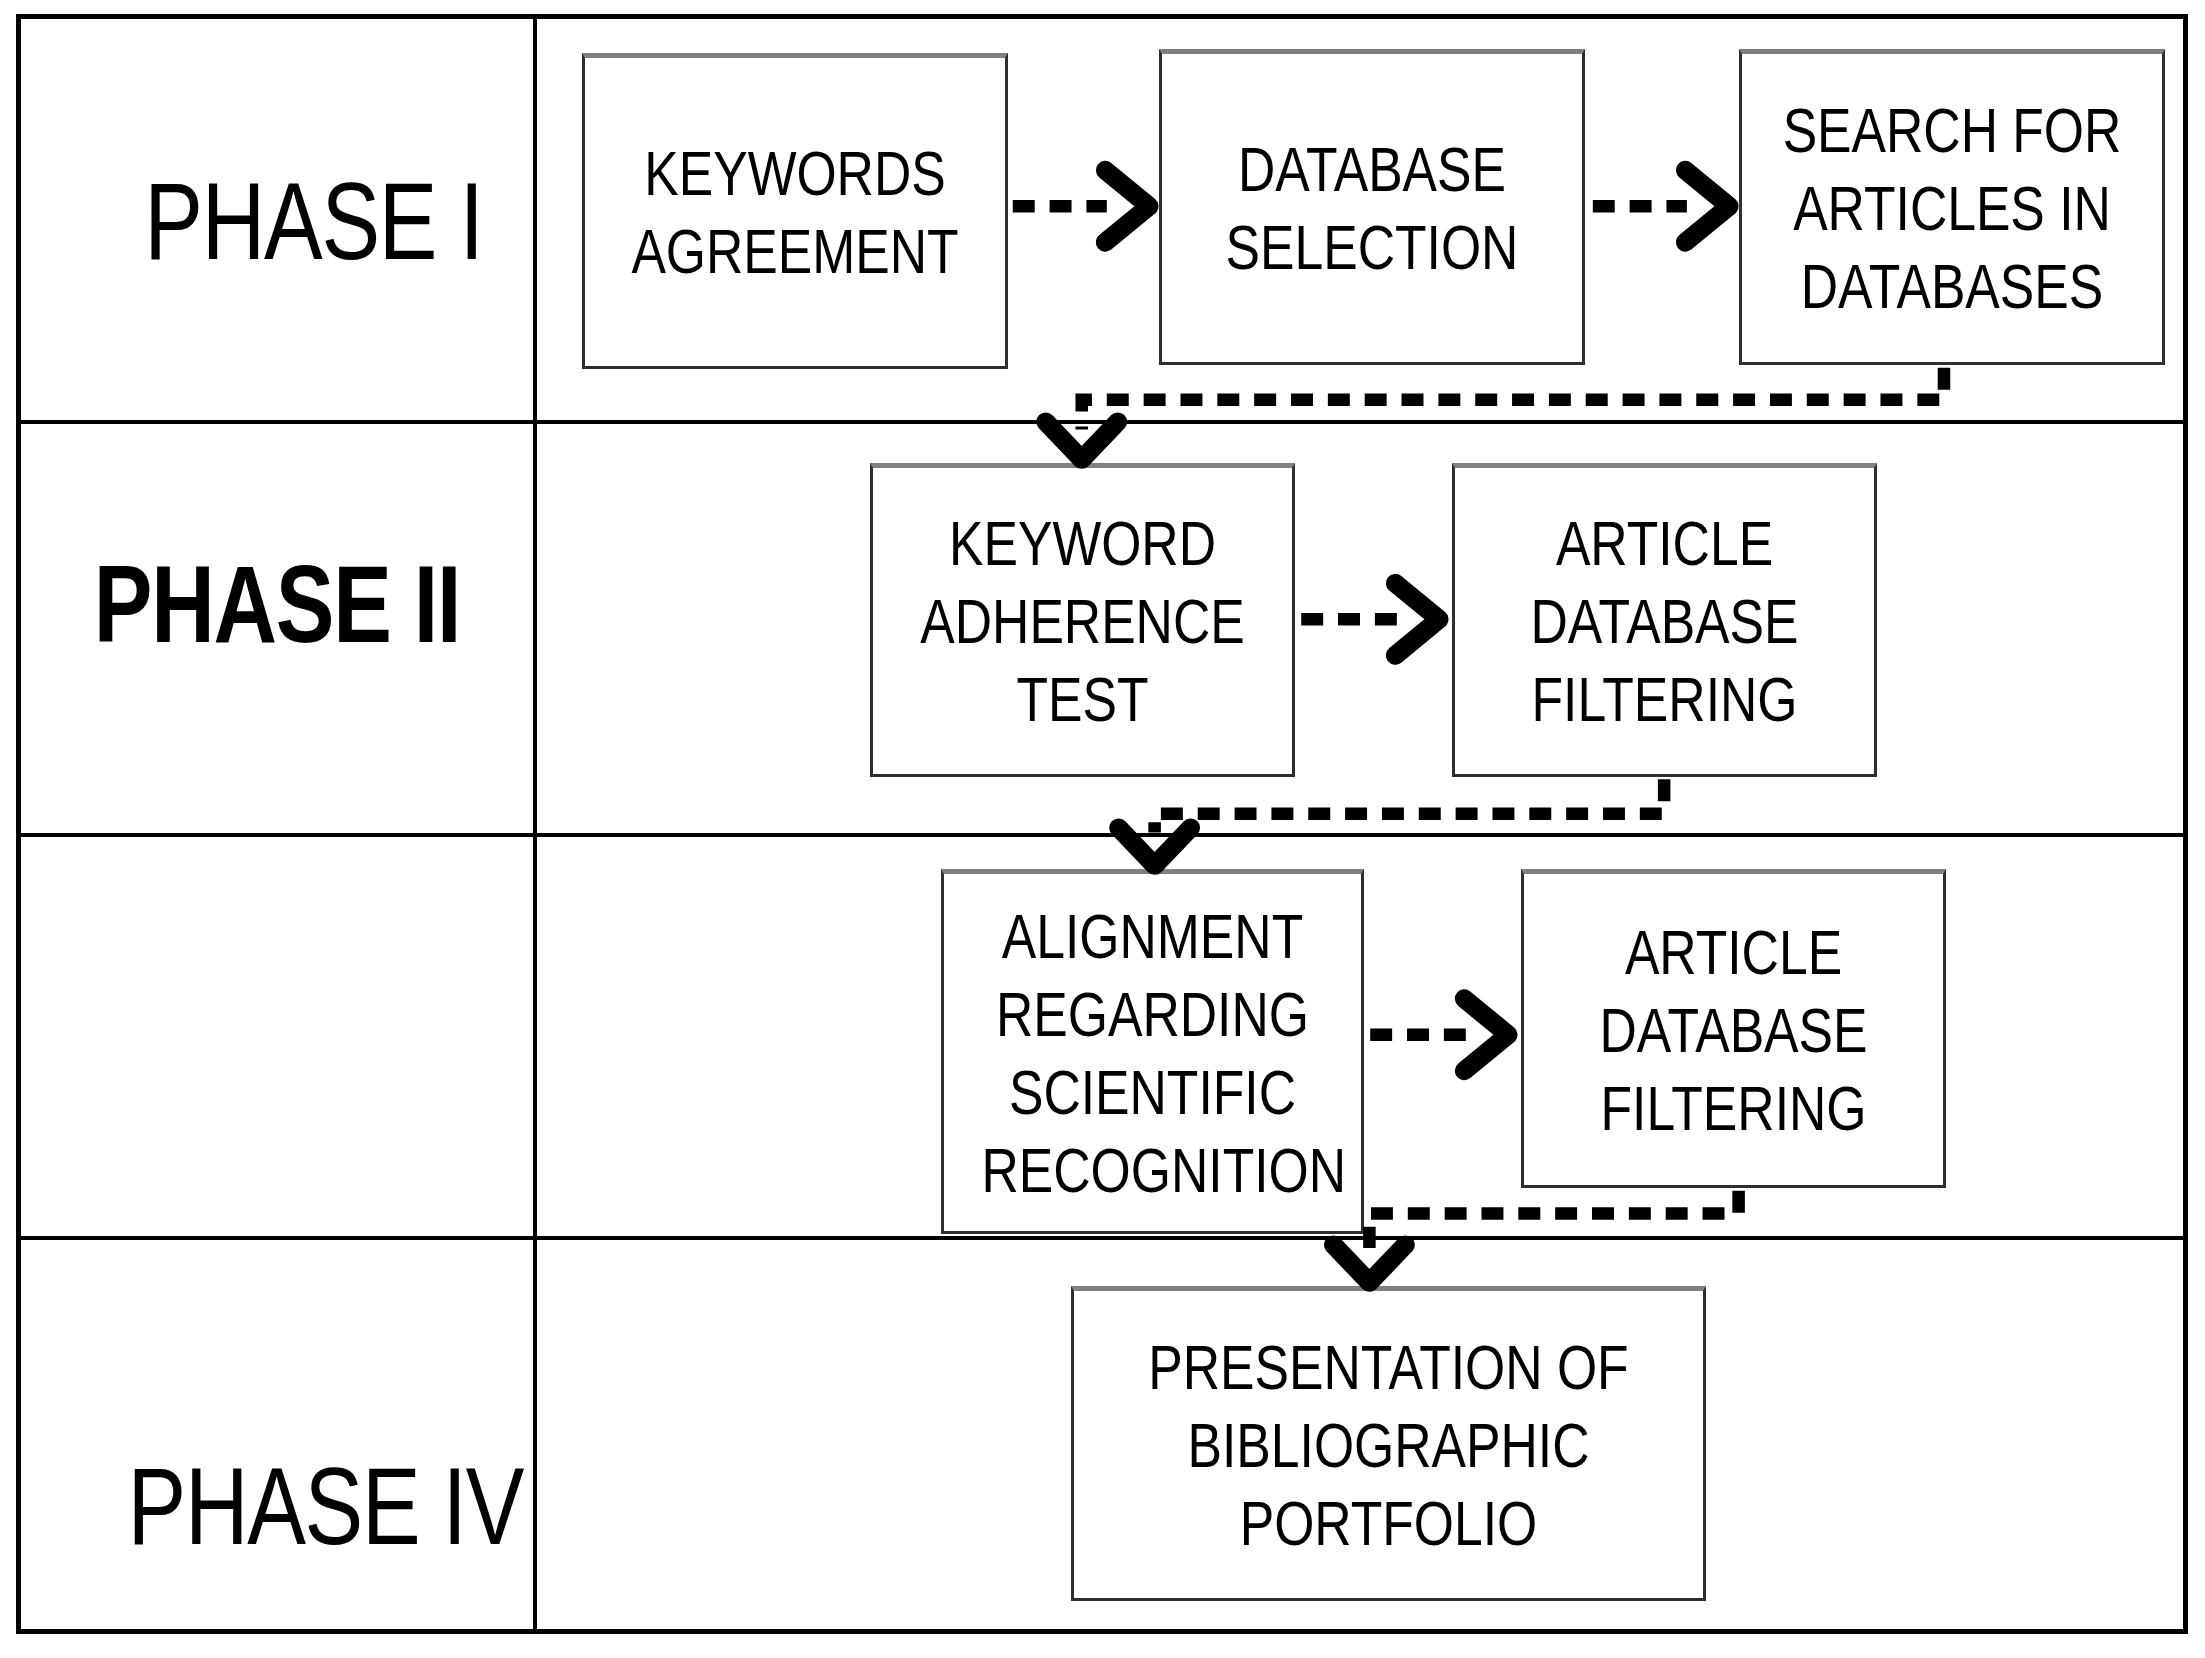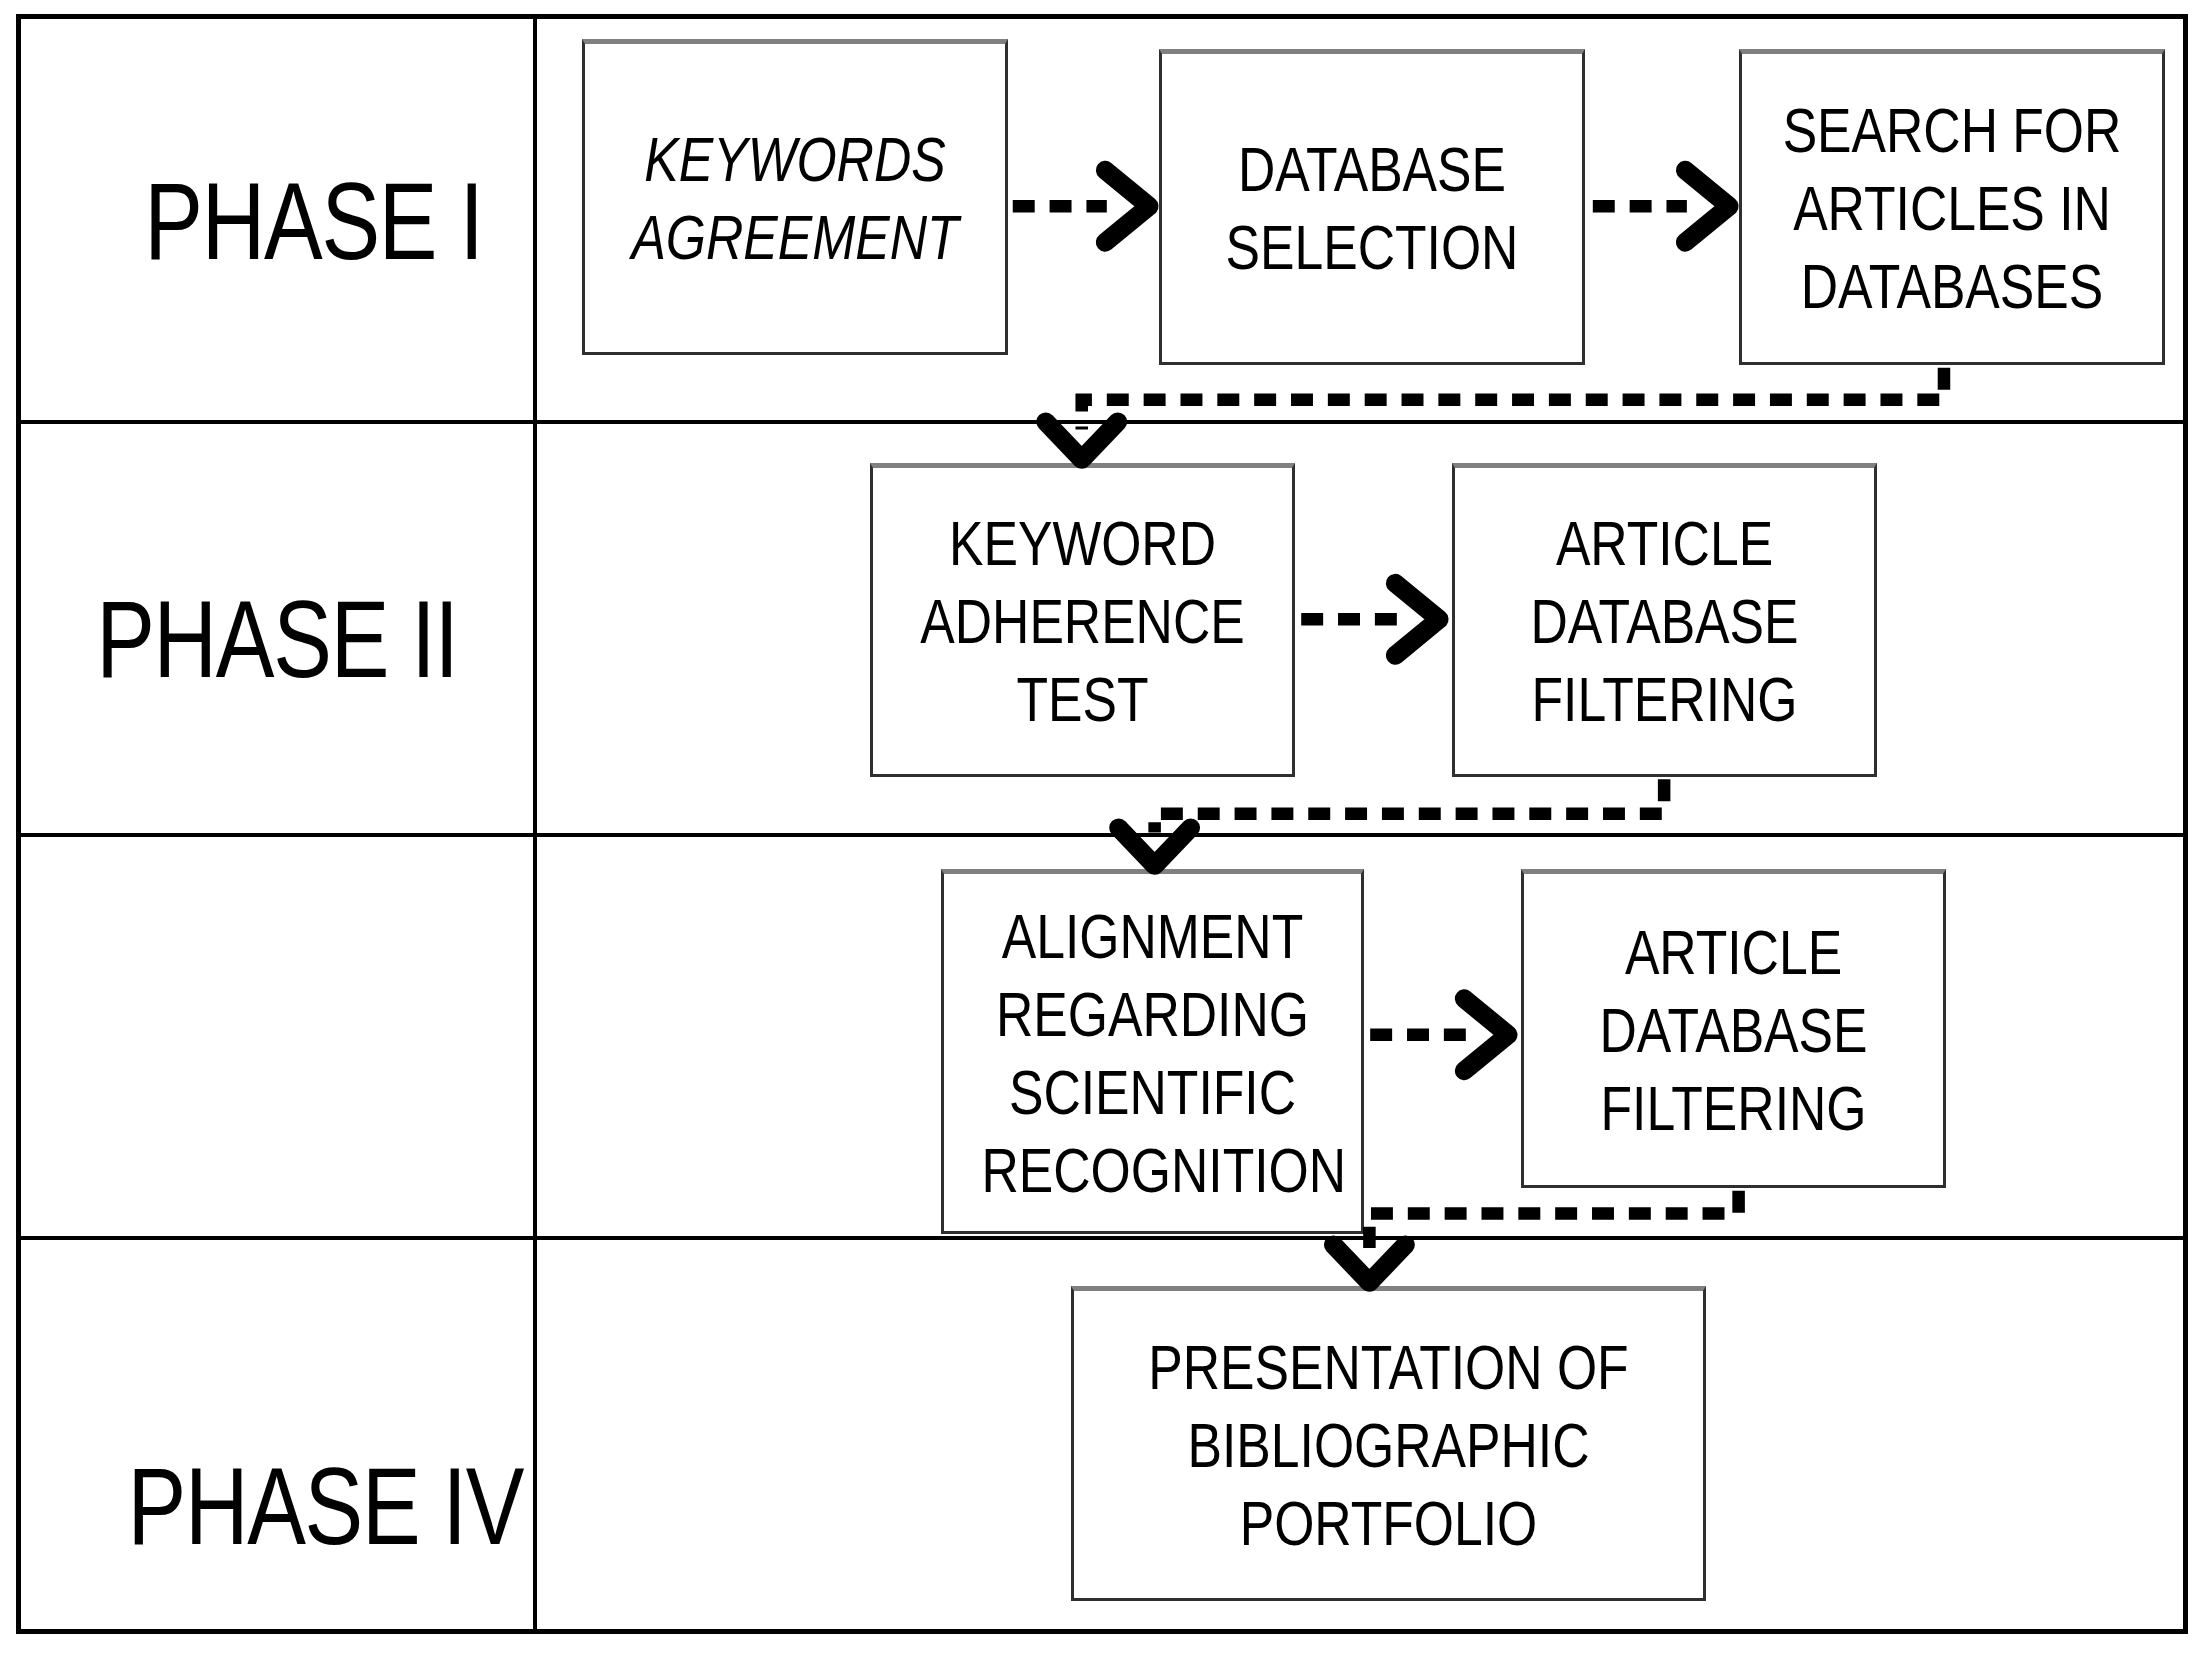--- a/index.html
+++ b/index.html
@@ -31,21 +31,21 @@
 
   .phase-cell {
     position: absolute;
     left: 21px;
     width: 512px;
     display: flex;
     align-items: center;
     justify-content: center;
   }
   #phase-cell-1 { top: 19.6px;   height: 401px; margin-left: 36px; }
-  #phase-cell-2 { top: 434px;  height: 409px; }
+  #phase-cell-2 { top: 399px;  height: 409px; font-weight: bold; }
   #phase-cell-3 { top: 837px; height: 398px; }
   #phase-cell-4 { top: 1310px; height: 390px; margin-left: 48px; }
   .phase-label {
     font-size: 110px;
     color: #000000;
     white-space: nowrap;
     transform: scaleX(0.8);
     transform-origin: 50% 50%;
     letter-spacing: -1.6px;
   }
@@ -64,21 +64,21 @@
   }
   .ln {
     width: 100%;
     text-align: center;
     white-space: nowrap;
     font-size: 63px;
     line-height: 78px;
     transform: scaleX(0.82);
     transform-origin: 50% 50%;
   }
-  #box-keywords-agreement { left: 582px;  top: 39px;   width: 426px; height: 316px; font-style: italic; }
+  #box-keywords-agreement { left: 582px;  top: 53px;   width: 426px; height: 316px; }
   #box-database-selection { left: 1159px; top: 49px;   width: 426px; height: 316px; }
   #box-search-articles    { left: 1739px; top: 49px;   width: 426px; height: 316px; justify-content: center; }
   #box-keyword-adherence  { left: 870px; top: 463px;  width: 425px; height: 314px; }
   #box-article-filtering-1{ left: 1452px; top: 463px;  width: 425px; height: 314px; }
   #box-alignment          { left: 941px; top: 869px; width: 423px; height: 365px; }
   #box-article-filtering-2{ left: 1521px; top: 869px; width: 425px; height: 319px; }
   #box-presentation       { left: 1055px; top: 1286px; width: 635px; height: 315px; margin-left: 16px; }
 
   #arrow-layer {
     position: absolute;

